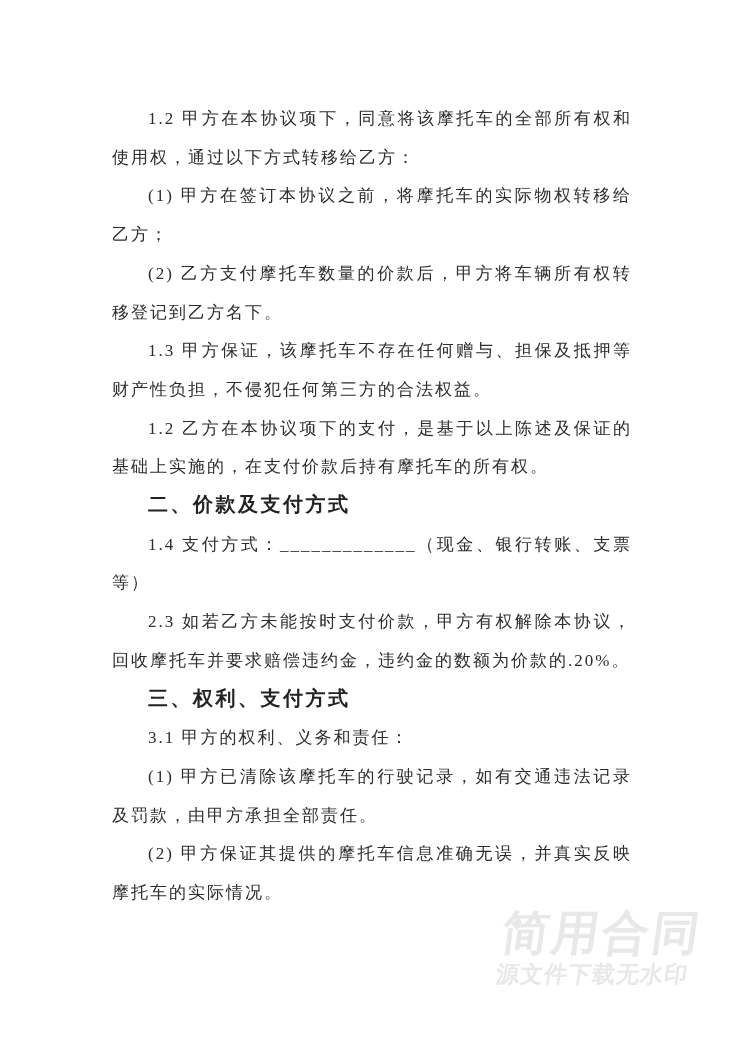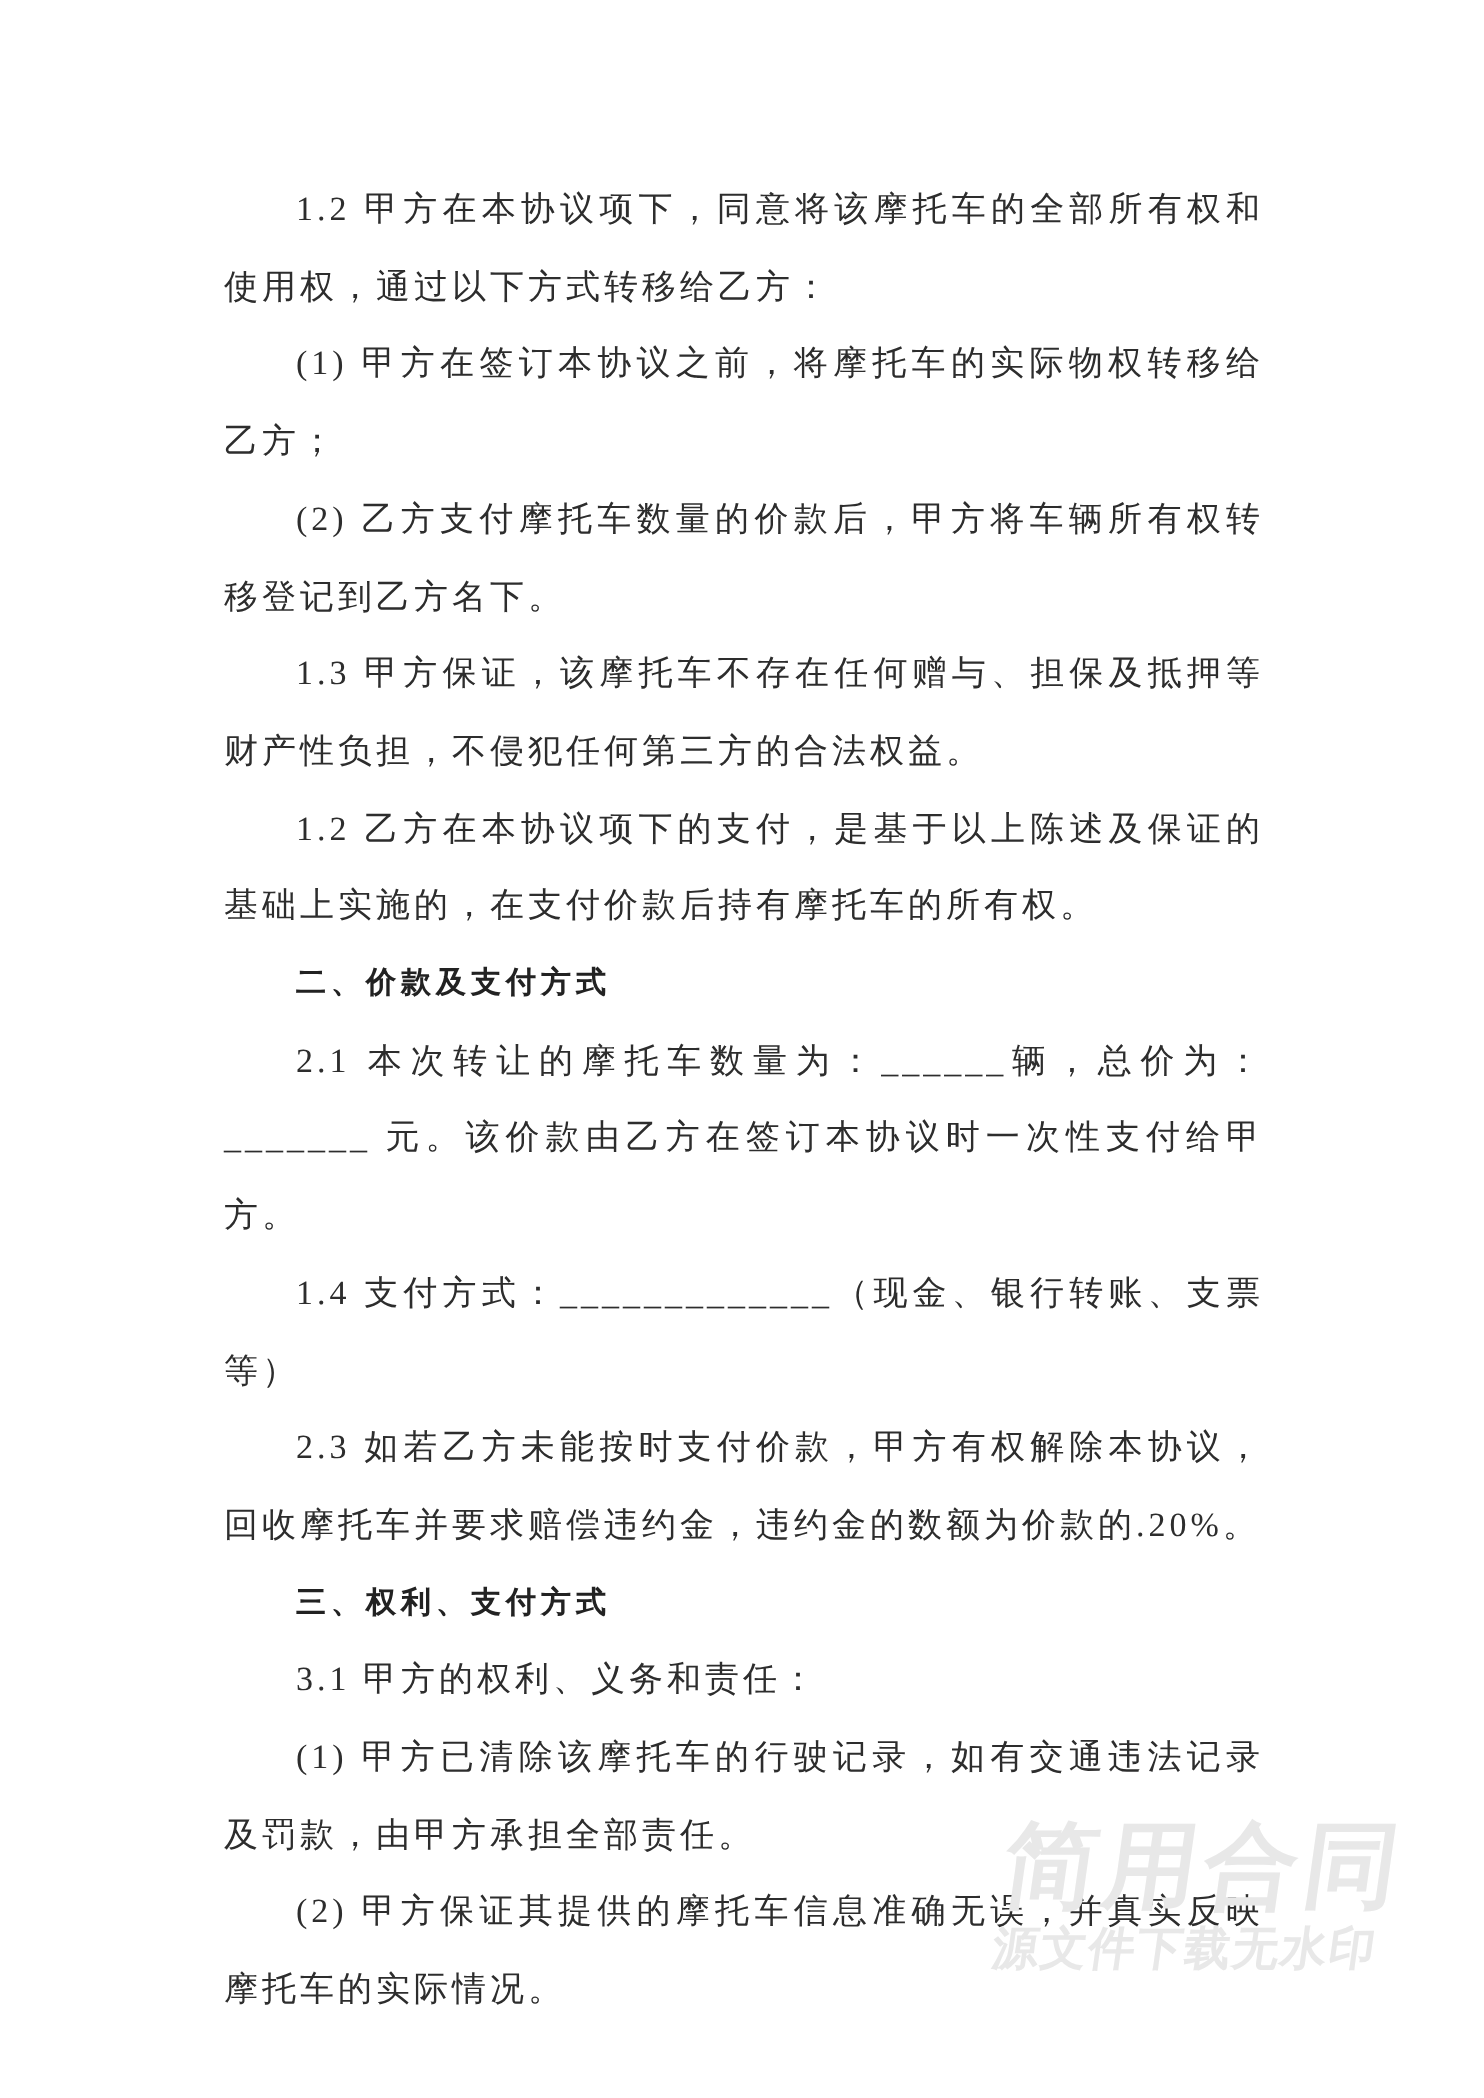--- a/index.html
+++ b/index.html
@@ -11,36 +11,36 @@
     position: relative;
     width: 742px;
     height: 1049px;
     background: #ffffff;
     overflow: hidden;
     font-family: "Liberation Serif", "DejaVu Serif", serif;
   }
   .content {
     position: absolute;
     left: 112px;
-    top: 86px;
+    top: 100px;
     width: 520px;
     color: #2d2d2d;
     font-size: 17px;
     line-height: 38.7px;
     letter-spacing: 2px;
     text-align: justify;
   }
   .para {
     margin: 0;
     text-indent: 36px;
   }
   .heading {
-    font-family: Liberation Serif, serif;
+    font-family: Liberation Mono, monospace;
     font-weight: 700;
-    font-size: 15px;
+    font-size: 20px;
     letter-spacing: 2.5px;
     color: #222222;
   }
   .watermark {
     position: absolute;
     left: 500px;
     top: 908px;
     color: #e8e8e8;
     font-family: "Liberation Sans", "DejaVu Sans", sans-serif;
     font-weight: 700;
@@ -65,21 +65,20 @@
 
 <div class="page">
 
   <div class="content">
     <p class="para">1.2 甲方在本协议项下，同意将该摩托车的全部所有权和使用权，通过以下方式转移给乙方：</p>
     <p class="para">(1) 甲方在签订本协议之前，将摩托车的实际物权转移给乙方；</p>
     <p class="para">(2) 乙方支付摩托车数量的价款后，甲方将车辆所有权转移登记到乙方名下。</p>
     <p class="para">1.3 甲方保证，该摩托车不存在任何赠与、担保及抵押等财产性负担，不侵犯任何第三方的合法权益。</p>
     <p class="para">1.2 乙方在本协议项下的支付，是基于以上陈述及保证的基础上实施的，在支付价款后持有摩托车的所有权。</p>
     <p class="para heading">二、价款及支付方式</p>
-    <p class="para">2.1 本次转让的摩托车数量为：______辆，总价为：_______ 元。该价款由乙方在签订本协议时一次性支付给甲方。</p>
     <p class="para">1.4 支付方式：_____________（现金、银行转账、支票等）</p>
     <p class="para">2.3 如若乙方未能按时支付价款，甲方有权解除本协议，回收摩托车并要求赔偿违约金，违约金的数额为价款的.20%。</p>
     <p class="para heading">三、权利、支付方式</p>
     <p class="para">3.1 甲方的权利、义务和责任：</p>
     <p class="para">(1) 甲方已清除该摩托车的行驶记录，如有交通违法记录及罚款，由甲方承担全部责任。</p>
     <p class="para">(2) 甲方保证其提供的摩托车信息准确无误，并真实反映摩托车的实际情况。</p>
   </div>
 
   <div class="watermark">
     <div class="watermark-line1">简用合同</div>

